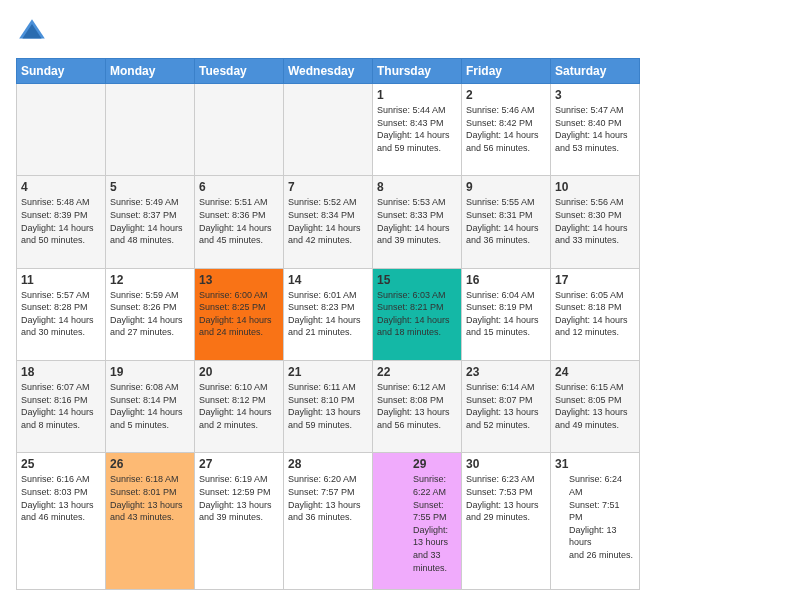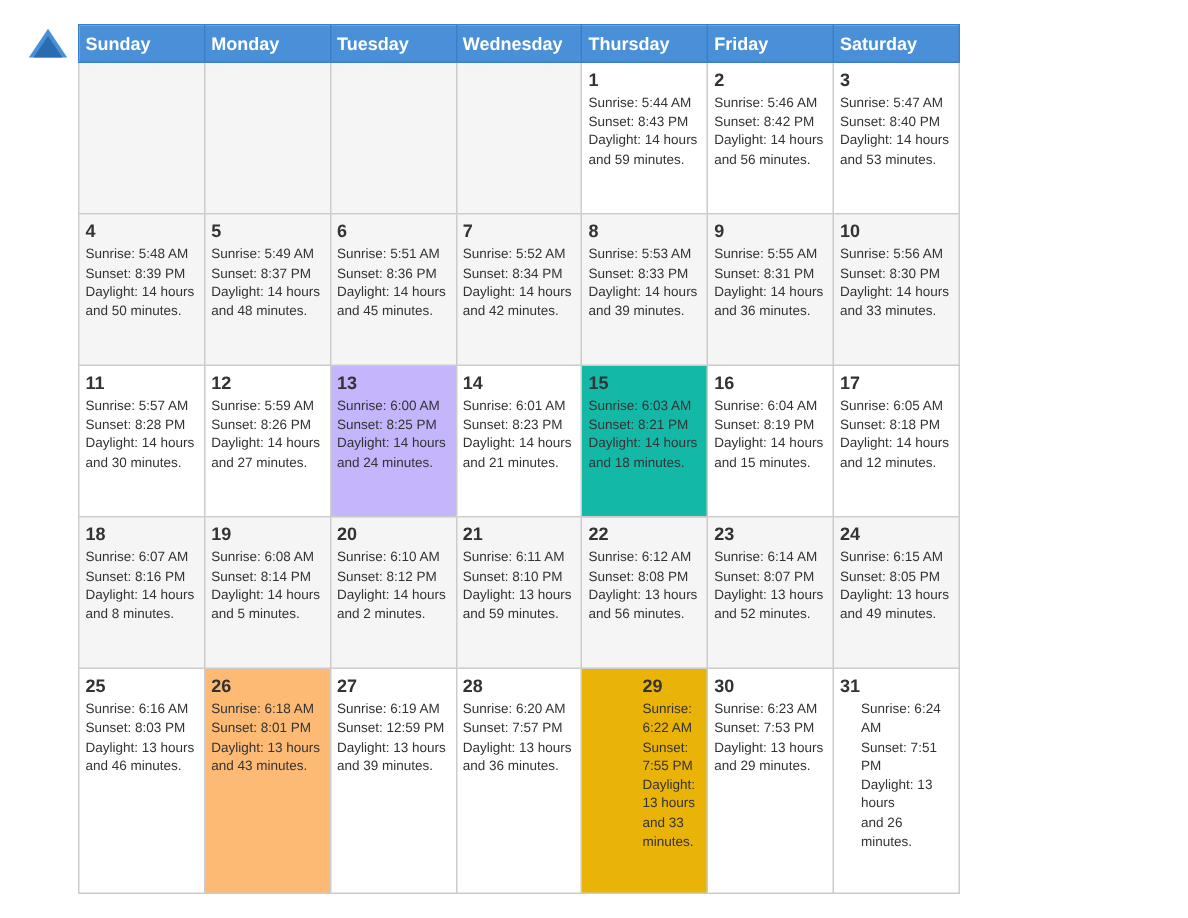--- a/index.html
+++ b/index.html
@@ -8,21 +8,21 @@
       height: 612px;
       font-family: Arial, sans-serif;
       background: #fff;
       overflow: hidden;
     }
     .page {
       width: 656px;
       height: 612px;
       padding: 16px;
       display: flex;
-      flex-direction: row;
+      flex-direction: column;
       border-radius: 31px;
     }
     .header {
       display: flex;
       justify-content: space-between;
       align-items: flex-start;
       margin-bottom: 10px;
     }
     .logo {
       display: flex;
@@ -228,21 +228,21 @@
 Daylight: 14 hours
 and 30 minutes.</div>
           </td>
           <td style="background: rgb(255, 255, 255);">
             <span class="day-num">12</span>
             <div class="day-info" style="white-space: pre-line;">Sunrise: 5:59 AM
 Sunset: 8:26 PM
 Daylight: 14 hours
 and 27 minutes.</div>
           </td>
-          <td style="background: #c4b5fd;">
+          <td style="background: #f97316;">
             <span class="day-num">13</span>
             <div class="day-info" style="white-space: pre-line;">Sunrise: 6:00 AM
 Sunset: 8:25 PM
 Daylight: 14 hours
 and 24 minutes.</div>
           </td>
           <td style="background: rgb(255, 255, 255);">
             <span class="day-num">14</span>
             <div class="day-info" style="white-space: pre-line;">Sunrise: 6:01 AM
 Sunset: 8:23 PM
@@ -344,21 +344,21 @@
 Daylight: 13 hours
 and 39 minutes.</div>
           </td>
           <td style="background: rgb(255, 255, 255);">
             <span class="day-num">28</span>
             <div class="day-info" style="white-space: pre-line;">Sunrise: 6:20 AM
 Sunset: 7:57 PM
 Daylight: 13 hours
 and 36 minutes.</div>
           </td>
-          <td style="background: #eab308; padding-left: 40px;">
+          <td style="background: #f0abfc; padding-left: 40px;">
             <span class="day-num">29</span>
             <div class="day-info" style="white-space: pre-line;">Sunrise: 6:22 AM
 Sunset: 7:55 PM
 Daylight: 13 hours
 and 33 minutes.</div>
           </td>
           <td style="background: rgb(255, 255, 255);">
             <span class="day-num">30</span>
             <div class="day-info" style="white-space: pre-line;">Sunrise: 6:23 AM
 Sunset: 7:53 PM

